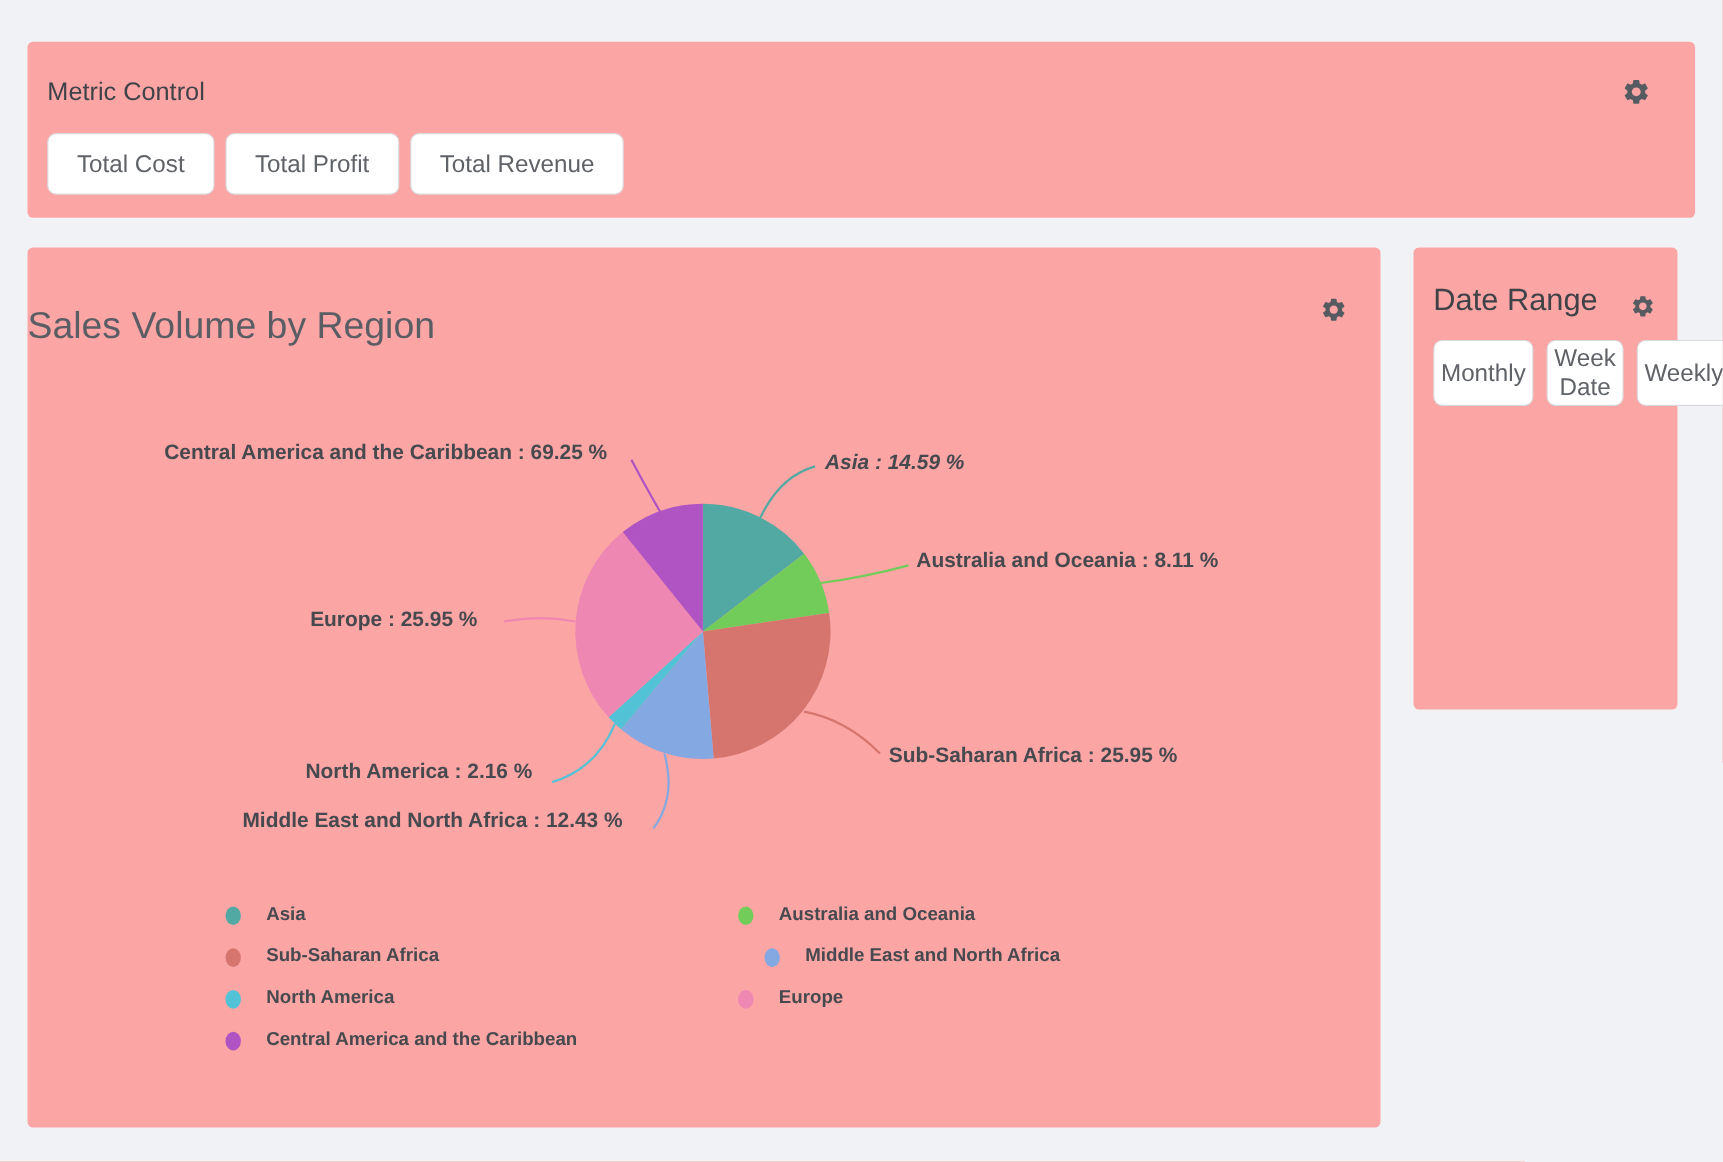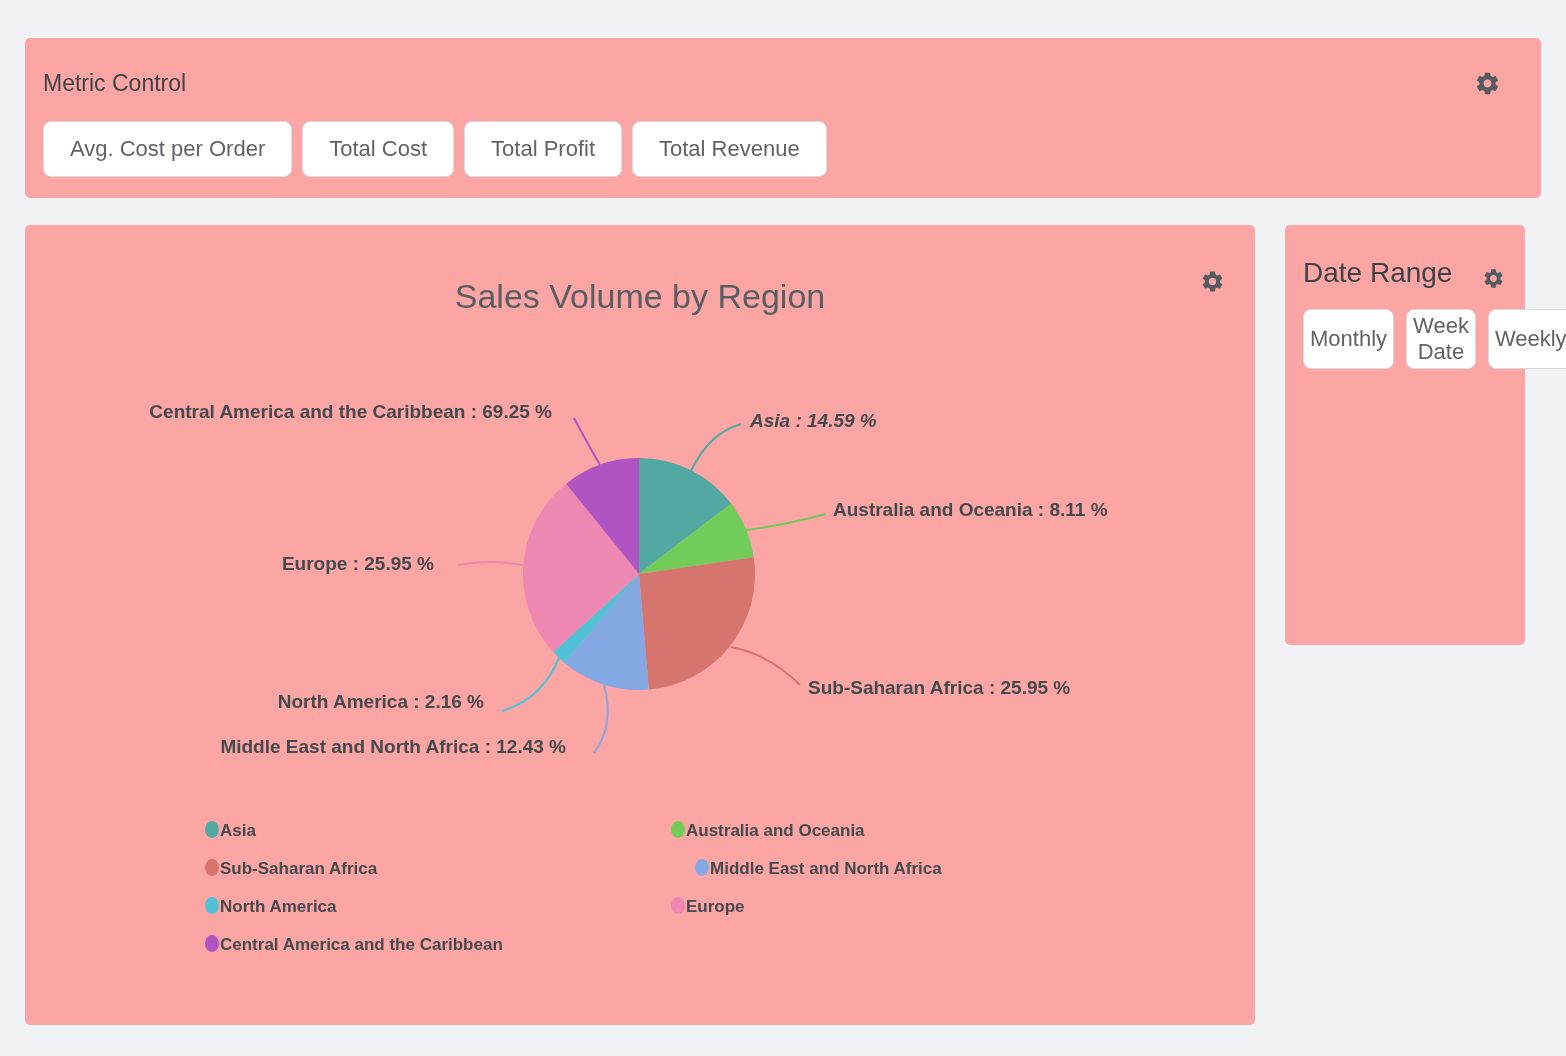--- a/index.html
+++ b/index.html
@@ -24,33 +24,33 @@
     height:56px;display:flex;align-items:center;justify-content:center;
     padding:0 26px;font-size:22px;color:#5f6368;background:#fff;
     border:1px solid #d9dade;border-radius:8px;cursor:pointer;white-space:nowrap;
     box-sizing:border-box;
   }
   .pill-btn.selected{background:var(--accent);border-color:var(--accent);color:#ffffff;}
 
   
   .chart-panel{left:25px;top:225px;width:1230px;height:800px;}
   .chart-title{
-    position:absolute;top:52px;left:0;width:100%;margin:0;text-align:center;
+    position:absolute;top:52px;left:0;width:100%;margin:0;text-align:left;
     font-size:34px;font-weight:400;color:#5a5e64;
   }
   .chart-gear{position:absolute;right:30px;top:44px;cursor:pointer;line-height:0;}
   .pie-area{position:absolute;left:0;top:0;width:1230px;height:800px;}
   .pie-svg{position:absolute;left:0;top:0;}
   .pie-label{
     position:absolute;transform:translateY(-50%);
     font-size:19px;font-weight:bold;color:#46494e;white-space:nowrap;
   }
   .legend-item{
     position:absolute;transform:translateY(-50%);
-    display:flex;align-items:flex-start;gap:1px;cursor:pointer;
+    display:flex;align-items:flex-end;gap:23px;cursor:pointer;
   }
   .legend-swatch{width:14px;height:17px;border-radius:50%;flex:none;}
   .legend-label{font-size:17px;font-weight:bold;color:#46494e;white-space:nowrap;}
 
   
   .date-panel{left:1285px;top:225px;width:240px;height:420px;}
   .date-title{
     position:absolute;left:18px;top:32px;margin:0;
     font-size:28px;font-weight:400;color:#3f4348;
   }
@@ -67,21 +67,20 @@
 <body>
 
 <div>
 
   <section class="panel metric-panel">
     <h2 class="metric-title">Metric Control</h2>
     <span class="metric-gear"><svg viewBox="0 0 24 24" width="27" height="27" fill="#565b61">
           <path d="M19.14 12.94c.04-.3.06-.61.06-.94 0-.32-.02-.64-.07-.94l2.03-1.58c.18-.14.23-.41.12-.61l-1.92-3.32c-.12-.22-.37-.29-.59-.22l-2.39.96c-.5-.38-1.03-.7-1.62-.94l-.36-2.54c-.04-.24-.24-.41-.48-.41h-3.84c-.24 0-.43.17-.47.41l-.36 2.54c-.59.24-1.13.57-1.62.94l-2.39-.96c-.22-.08-.47 0-.59.22L2.74 8.87c-.12.21-.08.47.12.61l2.03 1.58c-.05.3-.09.63-.09.94 0 .31.02.64.07.94l-2.03 1.58c-.18.14-.23.41-.12.61l1.92 3.32c.12.22.37.29.59.22l2.39-.96c.5.38 1.03.7 1.62.94l.36 2.54c.05.24.24.41.48.41h3.84c.24 0 .44-.17.47-.41l.36-2.54c.59-.24 1.13-.56 1.62-.94l2.39.96c.22.08.47 0 .59-.22l1.92-3.32c.12-.22.07-.47-.12-.61l-2.03-1.58zM12 15.6c-1.98 0-3.6-1.62-3.6-3.6s1.62-3.6 3.6-3.6 3.6 1.62 3.6 3.6-1.62 3.6-3.6 3.6z"></path>
         </svg></span>
     <div class="btn-row" id="metric-buttons">
-        <button class="pill-btn">Avg. Cost per Order</button>
         <button class="pill-btn">Total Cost</button>
         <button class="pill-btn">Total Profit</button>
         <button class="pill-btn">Total Revenue</button>
       </div>
   </section>
 
   <section class="panel chart-panel">
     <h1 class="chart-title">Sales Volume by Region</h1>
     <span class="chart-gear"><svg viewBox="0 0 24 24" width="25" height="25" fill="#565b61">
           <path d="M19.14 12.94c.04-.3.06-.61.06-.94 0-.32-.02-.64-.07-.94l2.03-1.58c.18-.14.23-.41.12-.61l-1.92-3.32c-.12-.22-.37-.29-.59-.22l-2.39.96c-.5-.38-1.03-.7-1.62-.94l-.36-2.54c-.04-.24-.24-.41-.48-.41h-3.84c-.24 0-.43.17-.47.41l-.36 2.54c-.59.24-1.13.57-1.62.94l-2.39-.96c-.22-.08-.47 0-.59.22L2.74 8.87c-.12.21-.08.47.12.61l2.03 1.58c-.05.3-.09.63-.09.94 0 .31.02.64.07.94l-2.03 1.58c-.18.14-.23.41-.12.61l1.92 3.32c.12.22.37.29.59.22l2.39-.96c.5.38 1.03.7 1.62.94l.36 2.54c.05.24.24.41.48.41h3.84c.24 0 .44-.17.47-.41l.36-2.54c.59-.24 1.13-.56 1.62-.94l2.39.96c.22.08.47 0 .59-.22l1.92-3.32c.12-.22.07-.47-.12-.61l-2.03-1.58zM12 15.6c-1.98 0-3.6-1.62-3.6-3.6s1.62-3.6 3.6-3.6 3.6 1.62 3.6 3.6-1.62 3.6-3.6 3.6z"></path>

